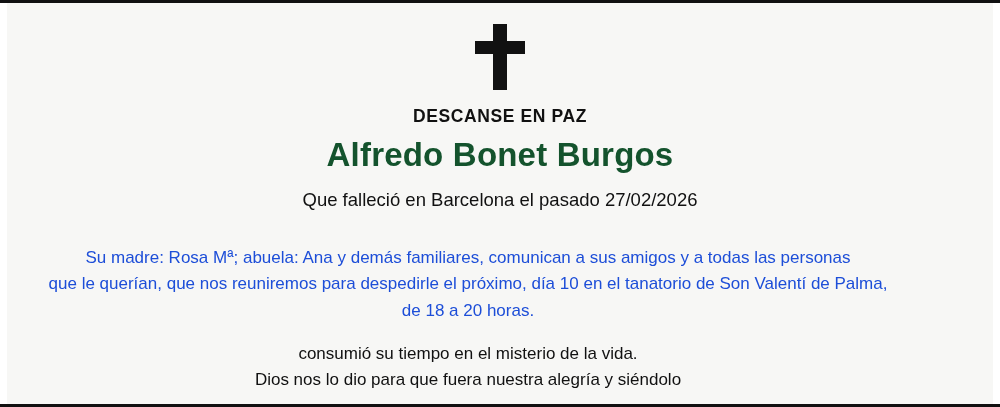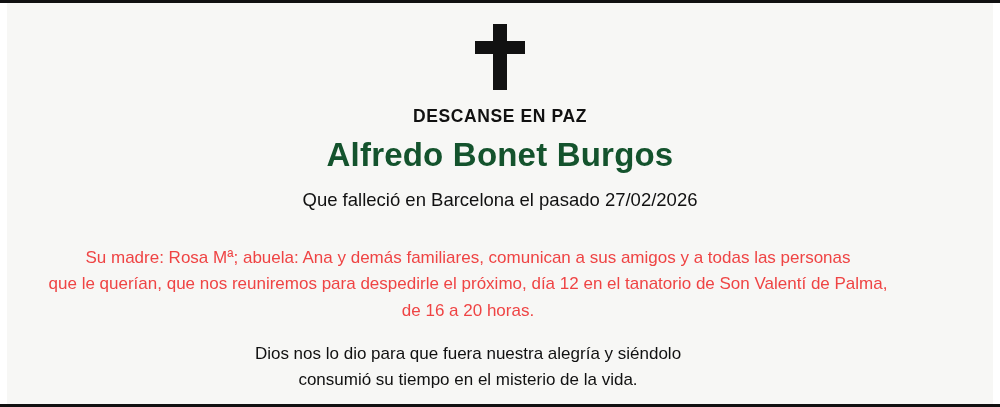--- a/index.html
+++ b/index.html
@@ -73,21 +73,21 @@
     margin-top: 15px;
     font-size: 18.5px;
     font-weight: normal;
     color: #111111;
   }
 
   .body-text {
     margin-top: 34px;
     font-size: 17px;
     line-height: 1.55;
-    color: #ef4444;
+    color: #1d4ed8;
     max-width: 900px;
   }
   .body-text .line {
     display: block;
   }
 
   .prayer {
     margin-top: 17px;
     font-size: 17px;
     line-height: 1.5;
@@ -115,23 +115,23 @@
     </div>
 
     <div class="rip">DESCANSE EN PAZ</div>
 
     <div class="name">Alfredo Bonet Burgos</div>
 
     <div class="death-line">Que falleció en Barcelona el pasado 27/02/2026</div>
 
     <div class="body-text">
       <span class="line">Su madre: Rosa Mª; abuela: Ana y demás familiares, comunican a sus amigos y a todas las personas</span>
-      <span class="line">que le querían, que nos reuniremos para despedirle el próximo, día 12 en el tanatorio de Son Valentí de Palma,</span>
-      <span class="line">de 16 a 20 horas.</span>
+      <span class="line">que le querían, que nos reuniremos para despedirle el próximo, día 10 en el tanatorio de Son Valentí de Palma,</span>
+      <span class="line">de 18 a 20 horas.</span>
     </div>
 
     <div class="prayer">
+      <span class="line">consumió su tiempo en el misterio de la vida.</span>
       <span class="line">Dios nos lo dio para que fuera nuestra alegría y siéndolo</span>
-      <span class="line">consumió su tiempo en el misterio de la vida.</span>
     </div>
 
   </div>
 </div>
 
 </body></html>

